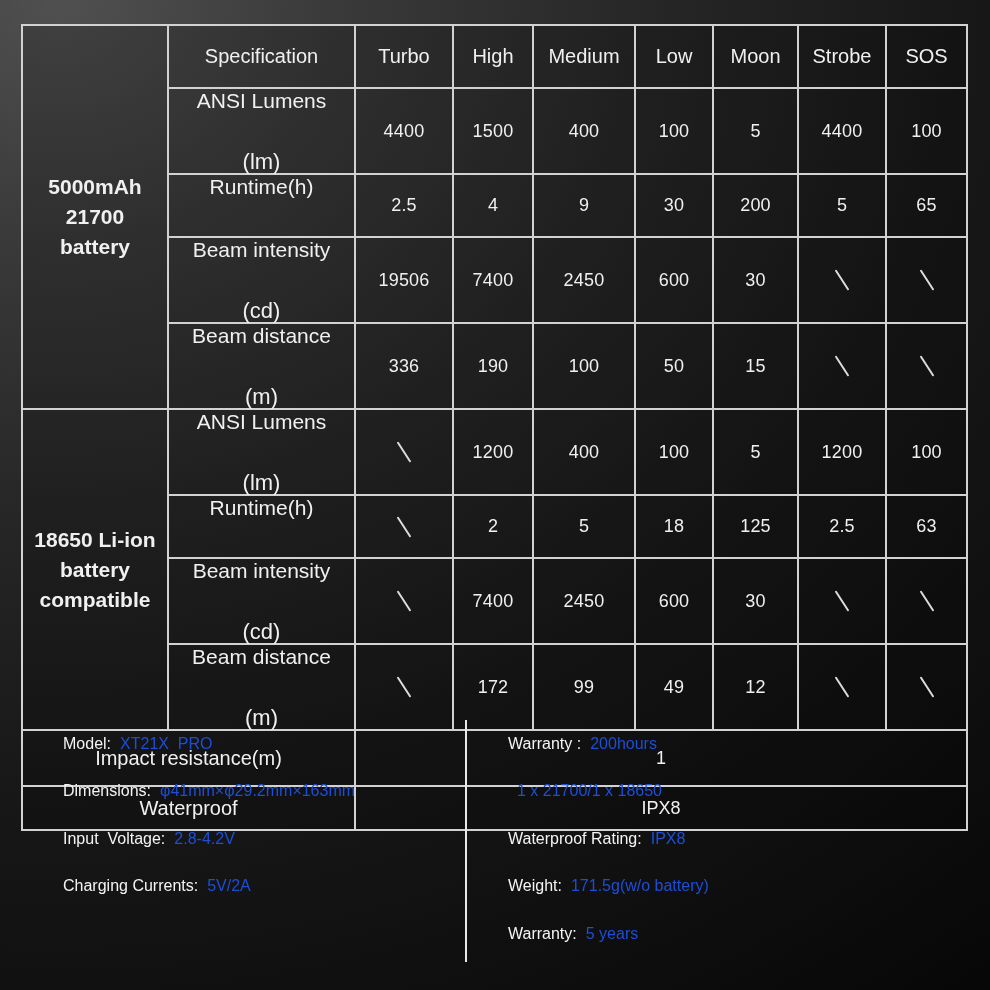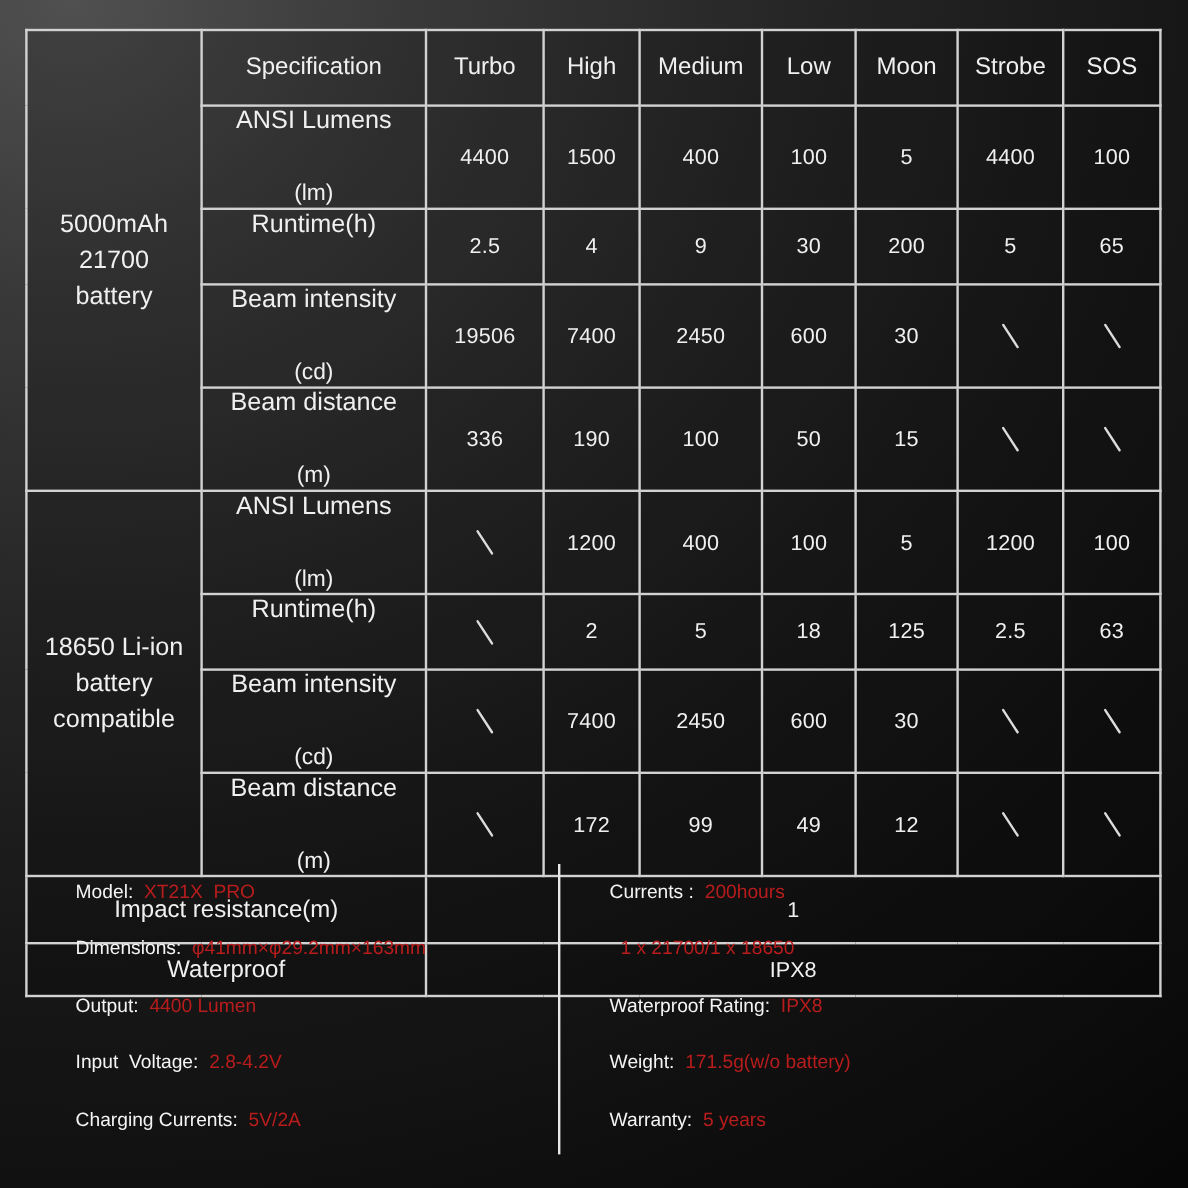--- a/index.html
+++ b/index.html
@@ -18,39 +18,39 @@
   table.spec td{
     border:2px solid #d2d2d2;
     background:rgba(0,0,0,0.18);
     text-align:center;vertical-align:middle;
     color:#f0f0f0;padding:0 2px;
   }
   tr.h-head{height:63px}  tr.h-ansi1{height:67px} tr.h-run1{height:63px}
   tr.h-int1{height:54px}  tr.h-dist1{height:53px} tr.h-ansi2{height:65px}
   tr.h-run2{height:50px}  tr.h-int2{height:65px}  tr.h-dist2{height:63px}
   tr.h-impact{height:56px} tr.h-water{height:44px}
-  td.battery{font-size:21px;line-height:30px;}
+  td.battery{font-size:21px;line-height:30px;font-weight:bold;}
   td.spec-head,td.mode-head{font-size:20px;}
   td.spec-label{font-size:21px;line-height:23px;}
-  td.spec-label .unit{font-size:19px;margin-top:38px;}
+  td.spec-label .unit{font-size:22px;margin-top:38px;}
   td.cell-value{font-size:18px;letter-spacing:0.2px;}
   td.foot-label{font-size:20px;}
   td.foot-value{font-size:18px;}
   .slash{
     display:inline-block;width:2px;height:24px;background:#dcdcdc;
     transform:rotate(-33deg);vertical-align:middle;border-radius:1px;
   }
   
   .details{position:absolute;left:0;top:712px;width:990px;height:262px;}
   .details .col{position:absolute;top:8px;}
   .details .col.left{left:63px;}
   .details .col.right{left:508px;}
   .detail-line{height:47.5px;display:flex;align-items:center;}
   .d-label{font-size:16px;color:#f4f4f4;white-space:pre;}
-  .d-value{font-size:16px;color:#b91c1c;margin-left:9px;white-space:pre;}
+  .d-value{font-size:16px;color:#1d4ed8;margin-left:9px;white-space:pre;}
   .v-divider{
     position:absolute;left:465px;top:8px;width:2px;height:242px;
     background:#e8e8e8;
   }
 </style>
 </head>
 <body>
 
 <table class="spec">
   <colgroup>
@@ -204,36 +204,32 @@
   <div class="col left">
     <div class="detail-line">
       <span class="d-label">Model:</span>
       <span class="d-value">XT21X  PRO</span>
     </div>
     <div class="detail-line">
       <span class="d-label">Dimensions:</span>
       <span class="d-value">φ41mm×φ29.2mm×163mm</span>
     </div>
     <div class="detail-line">
-      <span class="d-label">Output:</span>
-      <span class="d-value">4400 Lumen</span>
-    </div>
-    <div class="detail-line">
       <span class="d-label">Input  Voltage:</span>
       <span class="d-value">2.8-4.2V</span>
     </div>
     <div class="detail-line">
       <span class="d-label">Charging Currents:</span>
       <span class="d-value">5V/2A</span>
     </div>
   </div>
   <div class="v-divider"></div>
   <div class="col right">
     <div class="detail-line">
-      <span class="d-label">Currents :</span>
+      <span class="d-label">Warranty :</span>
       <span class="d-value">200hours</span>
     </div>
     <div class="detail-line">
       <span class="d-value">1 x 21700/1 x 18650</span>
     </div>
     <div class="detail-line">
       <span class="d-label">Waterproof Rating:</span>
       <span class="d-value">IPX8</span>
     </div>
     <div class="detail-line">

